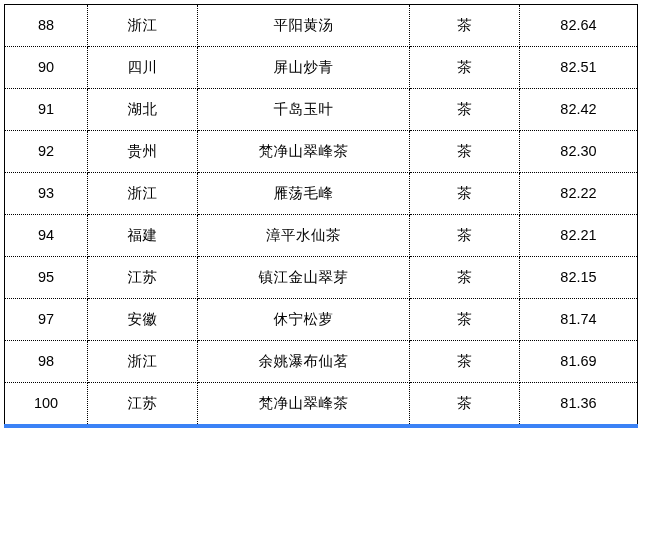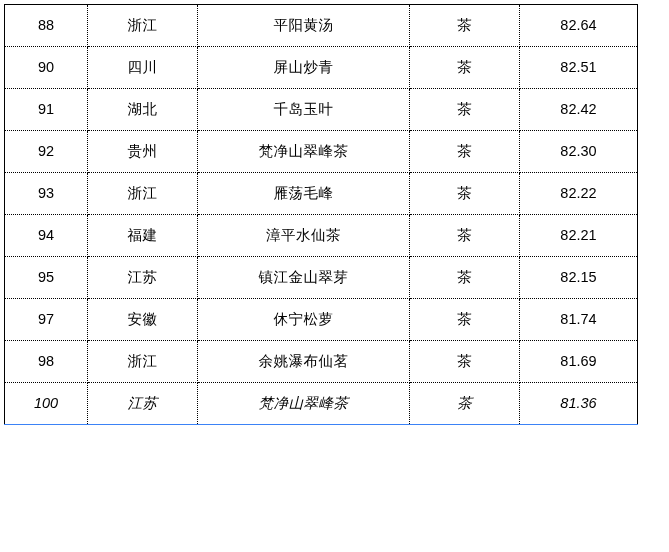--- a/index.html
+++ b/index.html
@@ -49,22 +49,21 @@
     border-left: 1px solid #000;
   }
   table.rank-table tr td:last-child {
     border-right: 1px solid #000;
     text-align: center;
   }
   table.rank-table tr:first-child td {
     border-top: 1px solid #000;
   }
   table.rank-table tr:last-child td {
-    border-bottom: 1px solid #3b82f6;
-    font-style: italic;
+    border-bottom: 4px solid #3b82f6;
   }
   .col-rank   { width: 83px; }
   .col-region { width: 110px; }
   .col-name   { width: 212px; }
   .col-cat    { width: 110px; }
   .col-score  { width: 118px; }
 
   .cell-rank   { font-size: 14.5px; }
   .cell-region { font-size: 14.5px; letter-spacing: 0.5px; }
   .cell-name   { font-size: 14.5px; letter-spacing: 0.5px; }

